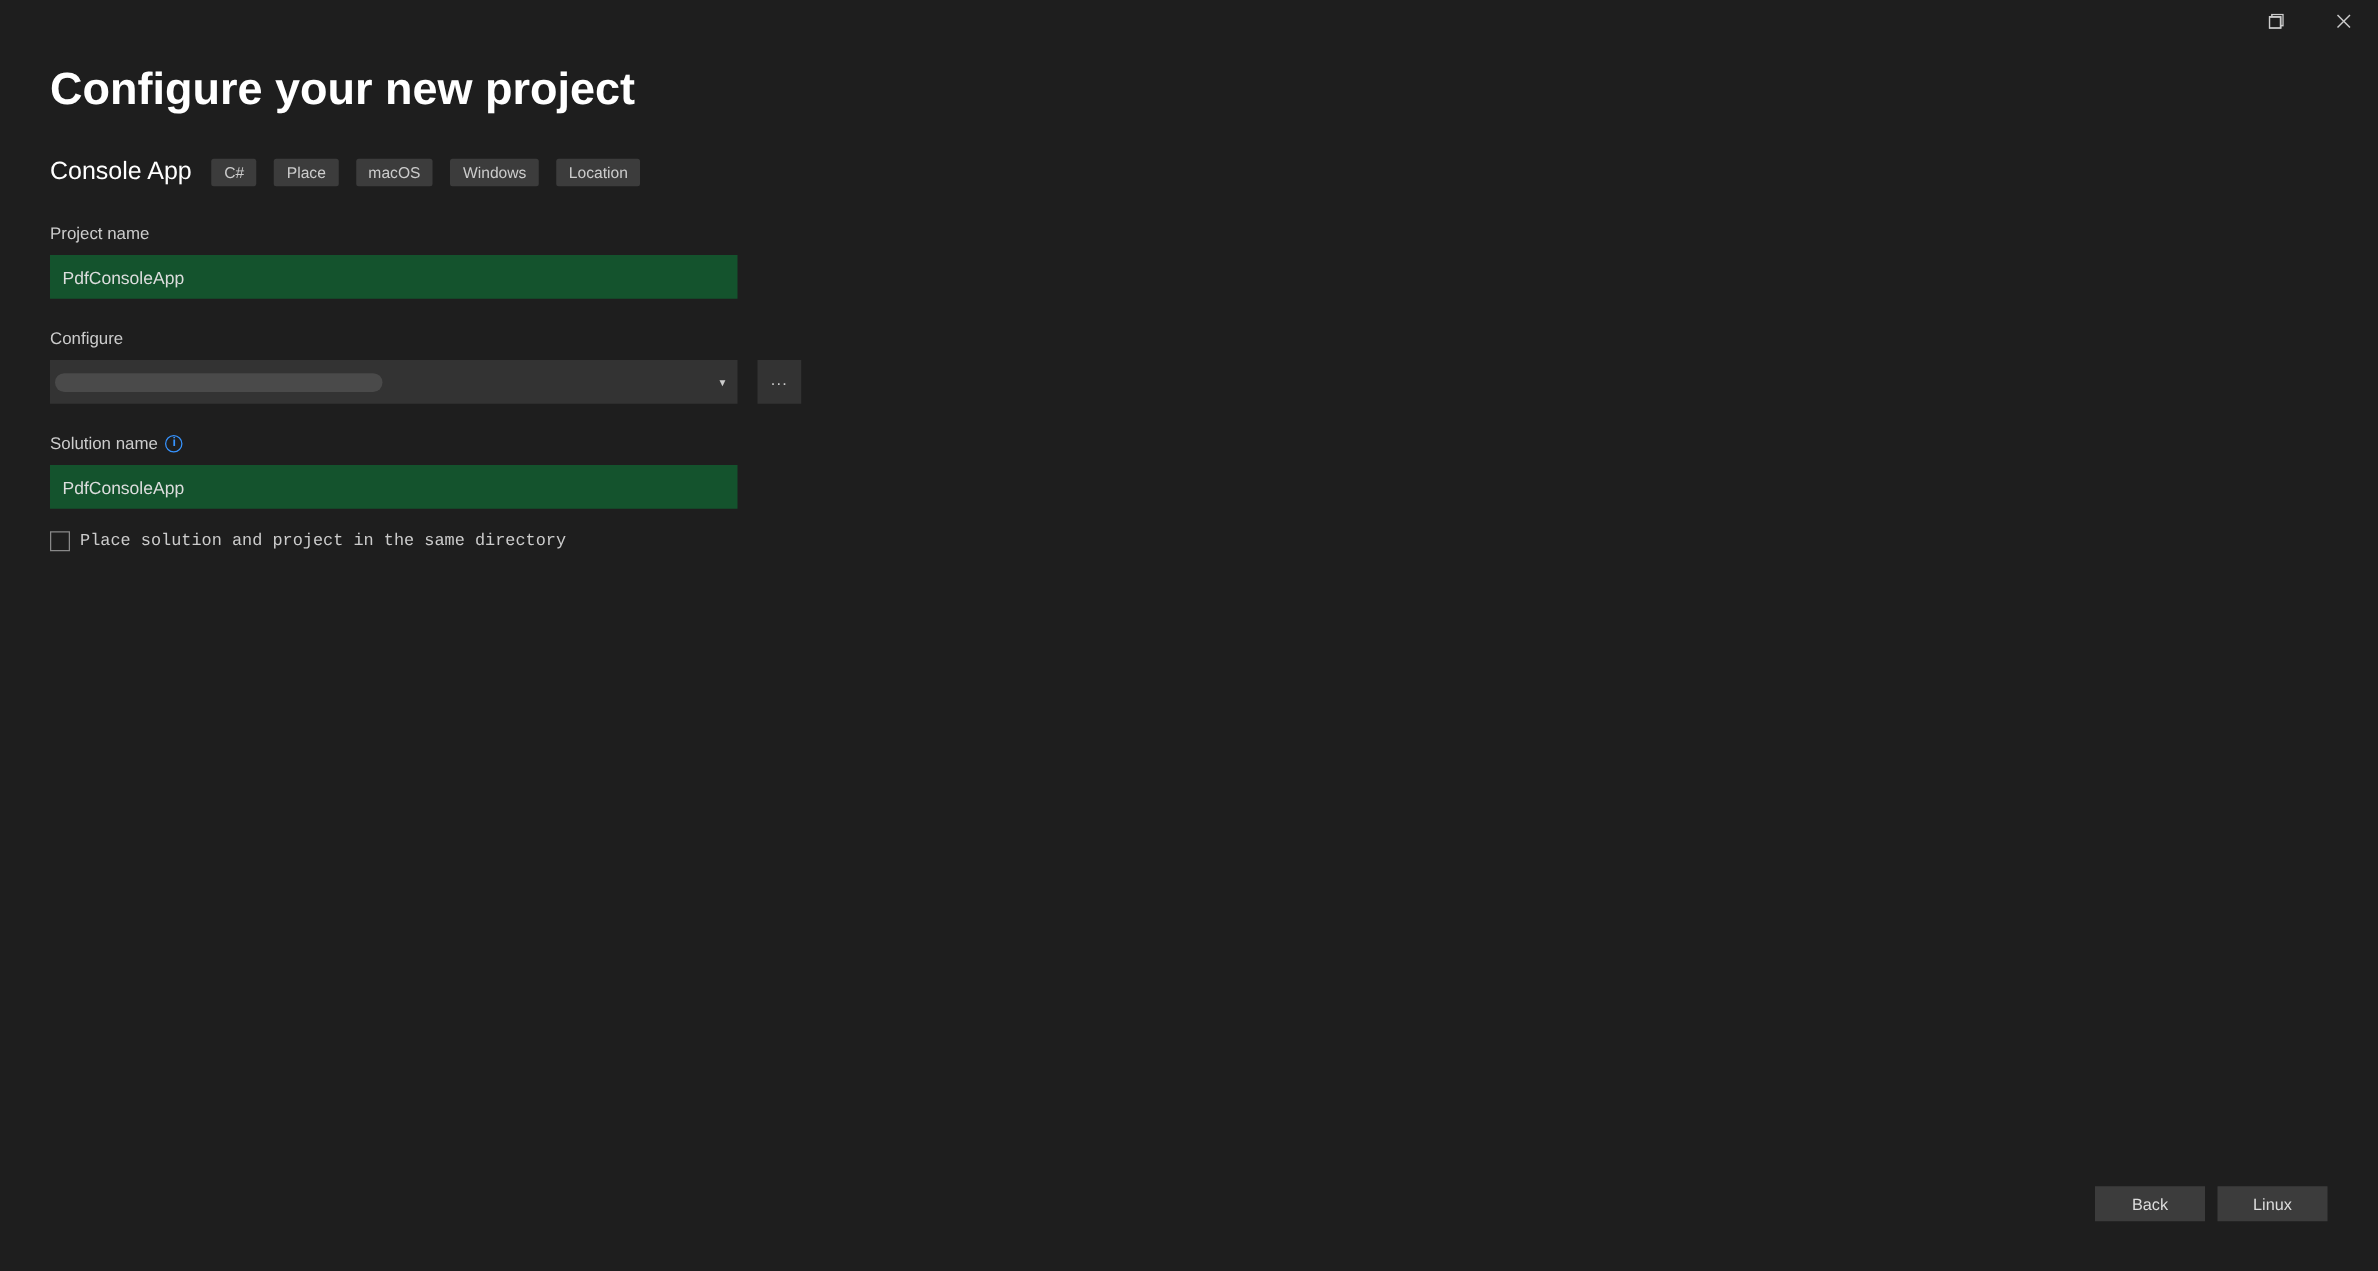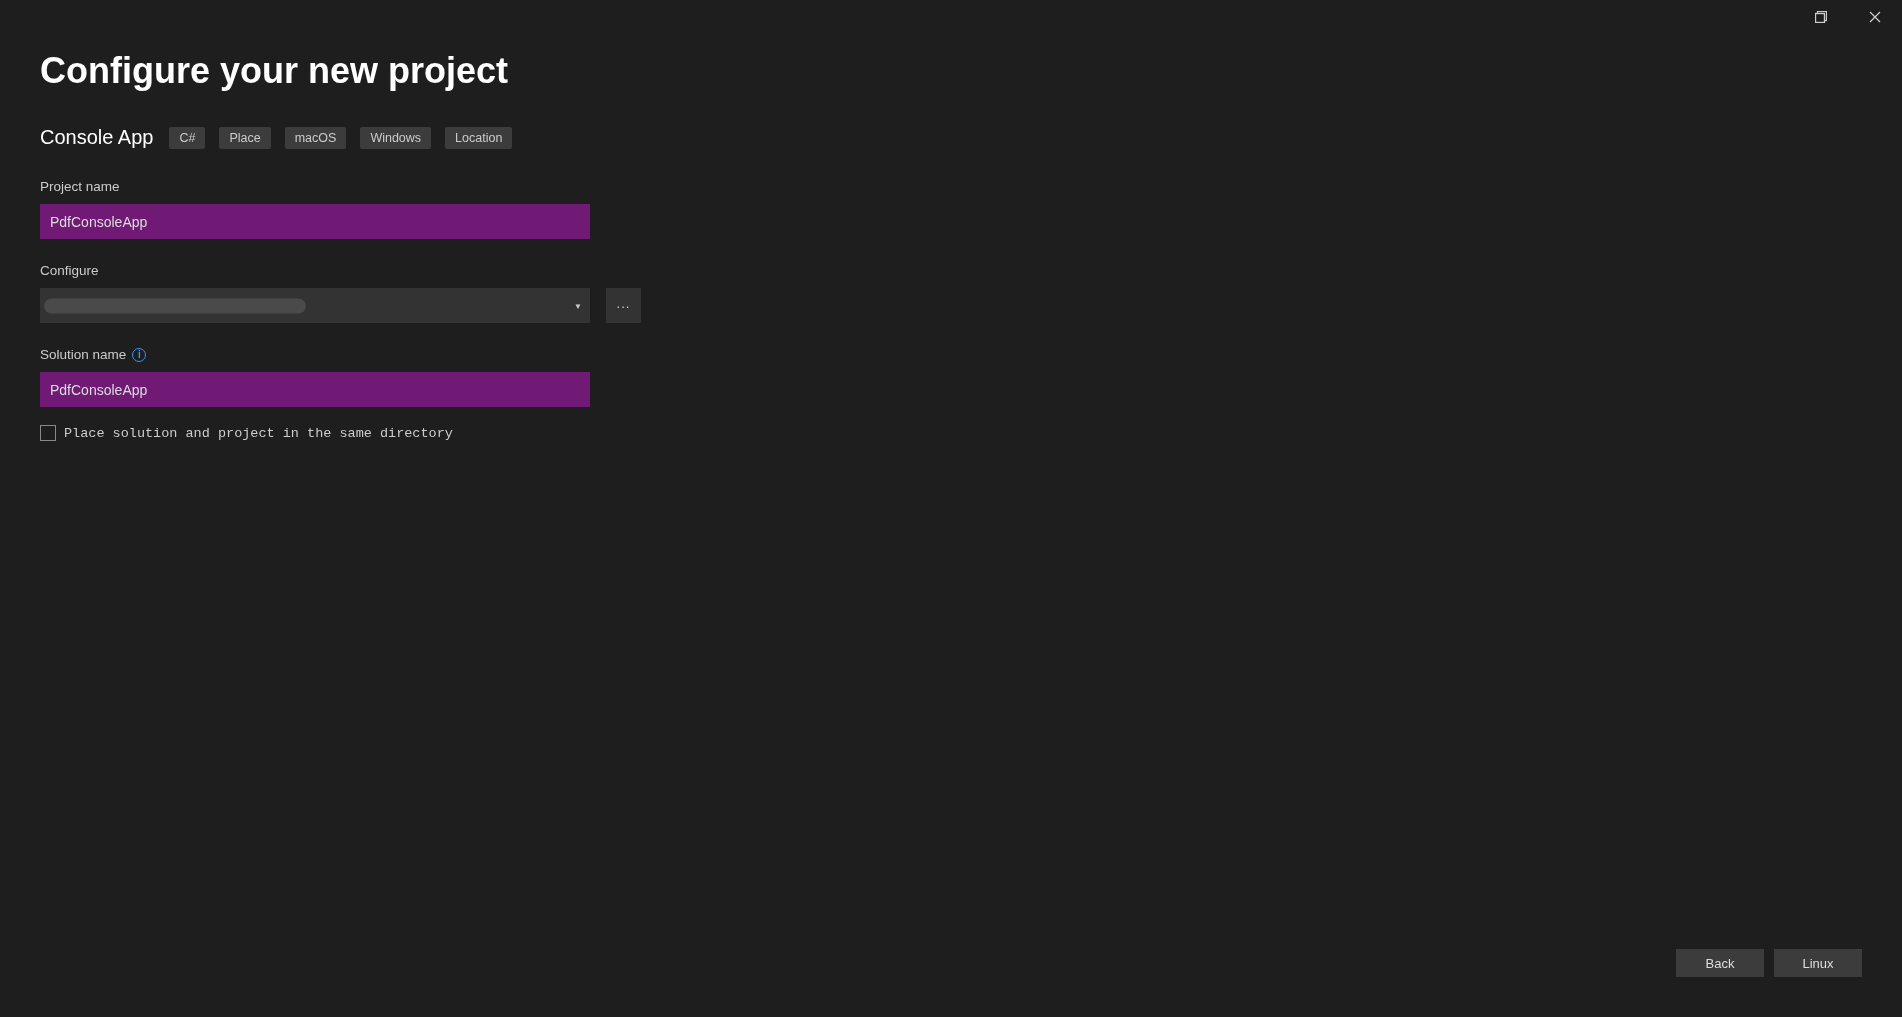--- a/index.html
+++ b/index.html
@@ -96,21 +96,21 @@
       display: inline-flex;
       align-items: center;
       justify-content: center;
       font-size: 10px;
       font-weight: 600;
       line-height: 1;
     }
     .text-input {
       width: 550px;
       height: 35px;
-      background: #701a75;
+      background: #14532d;
       border: none;
       color: #dddddd;
       font-size: 14px;
       padding: 0 10px;
       outline: none;
     }
     .location-row {
       display: flex;
       align-items: center;
       gap: 16px;

